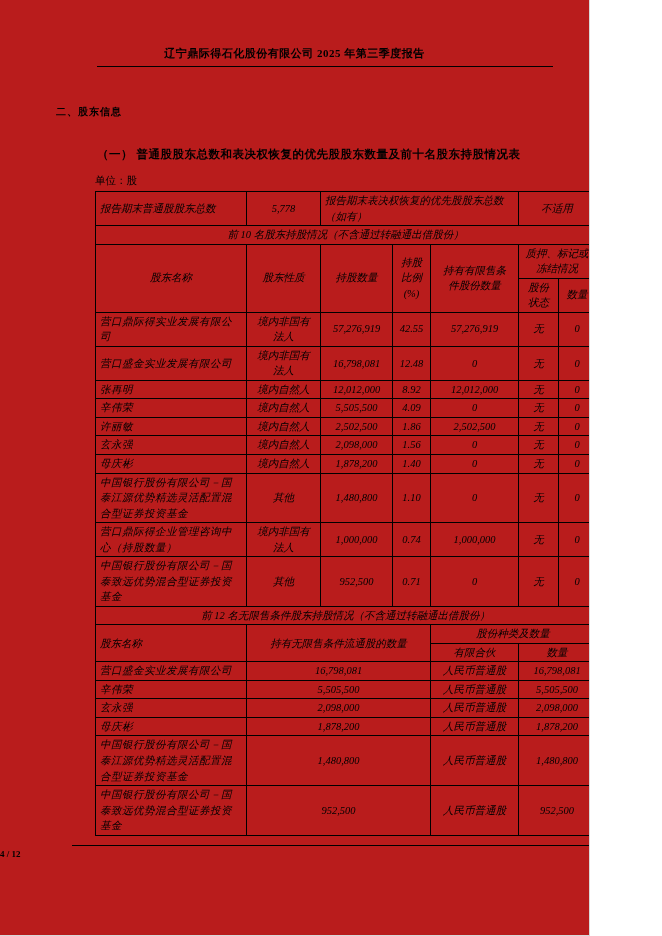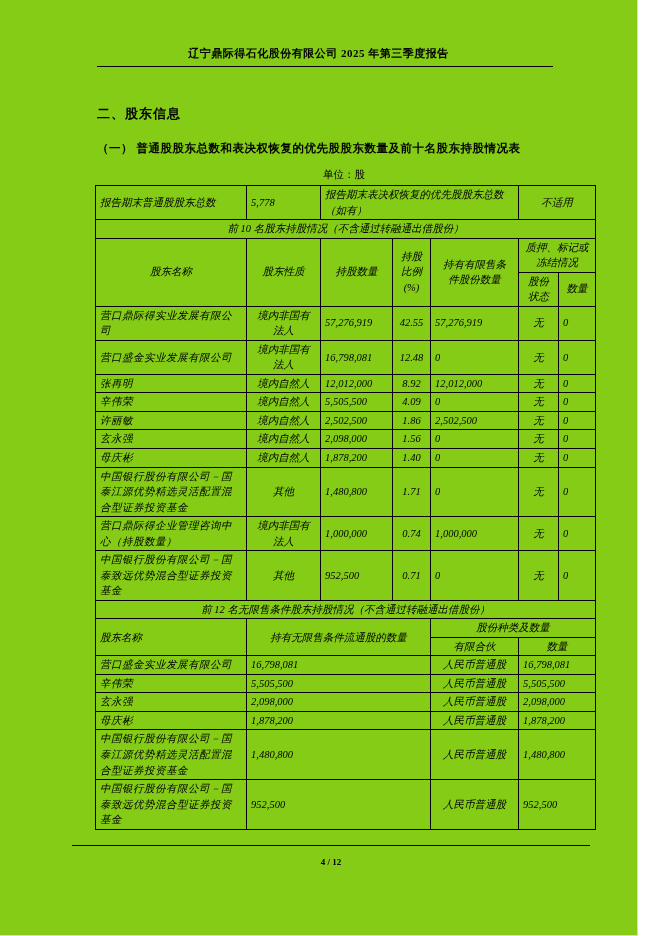--- a/index.html
+++ b/index.html
@@ -1,56 +1,56 @@
 <!DOCTYPE html>
 <html><head>
 <meta charset="utf-8">
 <style>
   html,body{margin:0;padding:0;background:#ffffff;}
   .page{
     position:relative;
-    width:638px;height:936px;
-    background:#84cc16;
+    width:590px;height:936px;
+    background:#b91c1c;
     overflow:hidden;
     font-family:"Liberation Serif","DejaVu Serif",serif;
     color:#000;
     box-sizing:border-box;
     border-right:1px solid #d8d8d8;
     border-bottom:1px solid #d8d8d8;
   }
   .hdr{padding-top:46px;text-align:center;font-size:11px;font-weight:bold;letter-spacing:0.5px;}
   .hdr-rule{margin:5px 0 0 97px;width:456px;border-top:1.5px solid #000;height:0;}
-  .h1{margin:38px 0 0 97px;font-size:13px;font-weight:bold;letter-spacing:1px;}
-  .h2{margin:18px 0 0 97px;font-size:11.5px;font-weight:bold;letter-spacing:0.5px;}
-  .unit{margin:12px 0 3px 95px;width:500px;text-align:center;font-size:10.5px;padding-right:2px;box-sizing:border-box;}
+  .h1{margin:38px 0 0 56px;font-size:10px;font-weight:bold;letter-spacing:1px;}
+  .h2{margin:28px 0 0 97px;font-size:11.5px;font-weight:bold;letter-spacing:0.5px;}
+  .unit{margin:12px 0 3px 95px;width:500px;text-align:left;font-size:10.5px;padding-right:2px;box-sizing:border-box;}
   table.doc{
     margin-left:95px;
     width:500px;
     border-collapse:collapse;
     table-layout:fixed;
     font-size:10.5px;
     line-height:1.48;
     font-style:italic;
   }
   table.doc td{
     border:1px solid #000;
     padding:1px 4px;
     vertical-align:middle;
     word-break:break-all;
     box-sizing:border-box;
   }
   .tl{text-align:left;}
   .tc{text-align:center;}
-  .tr{text-align:left;}
+  .tr{text-align:center;}
   .ml{white-space:pre-line;}
   .name{letter-spacing:0.5px;}
   .nature{padding-left:7px !important;padding-right:7px !important;}
   .footer{position:absolute;left:0;top:845px;width:662px;}
   .foot-rule{margin:0 0 0 72px;width:518px;border-top:1px solid #000;height:0;}
-  .pageno{margin-top:11px;text-align:center;font-size:9px;font-weight:bold;width:662px;}
+  .pageno{margin-top:3px;font-size:9px;font-weight:bold;width:662px;}
 </style>
 </head>
 <body>
 
 <div class="page">
 
   <div class="hdr">辽宁鼎际得石化股份有限公司  2025 年第三季度报告</div>
   <div class="hdr-rule"></div>
 
   <div class="h1">二、股东信息</div>
@@ -158,21 +158,21 @@
       <td class="tr">1,878,200</td>
       <td class="tc">1.40</td>
       <td class="tr">0</td>
       <td class="tc">无</td>
       <td class="tr">0</td>
     </tr>
     <tr>
       <td class="tl name">中国银行股份有限公司－国泰江源优势精选灵活配置混合型证券投资基金</td>
       <td class="tc nature">其他</td>
       <td class="tr">1,480,800</td>
-      <td class="tc">1.71</td>
+      <td class="tc">1.10</td>
       <td class="tr">0</td>
       <td class="tc">无</td>
       <td class="tr">0</td>
     </tr>
     <tr>
       <td class="tl name">营口鼎际得企业管理咨询中心（持股数量）</td>
       <td class="tc nature">境内非国有法人</td>
       <td class="tr">1,000,000</td>
       <td class="tc">0.74</td>
       <td class="tr">1,000,000</td>

